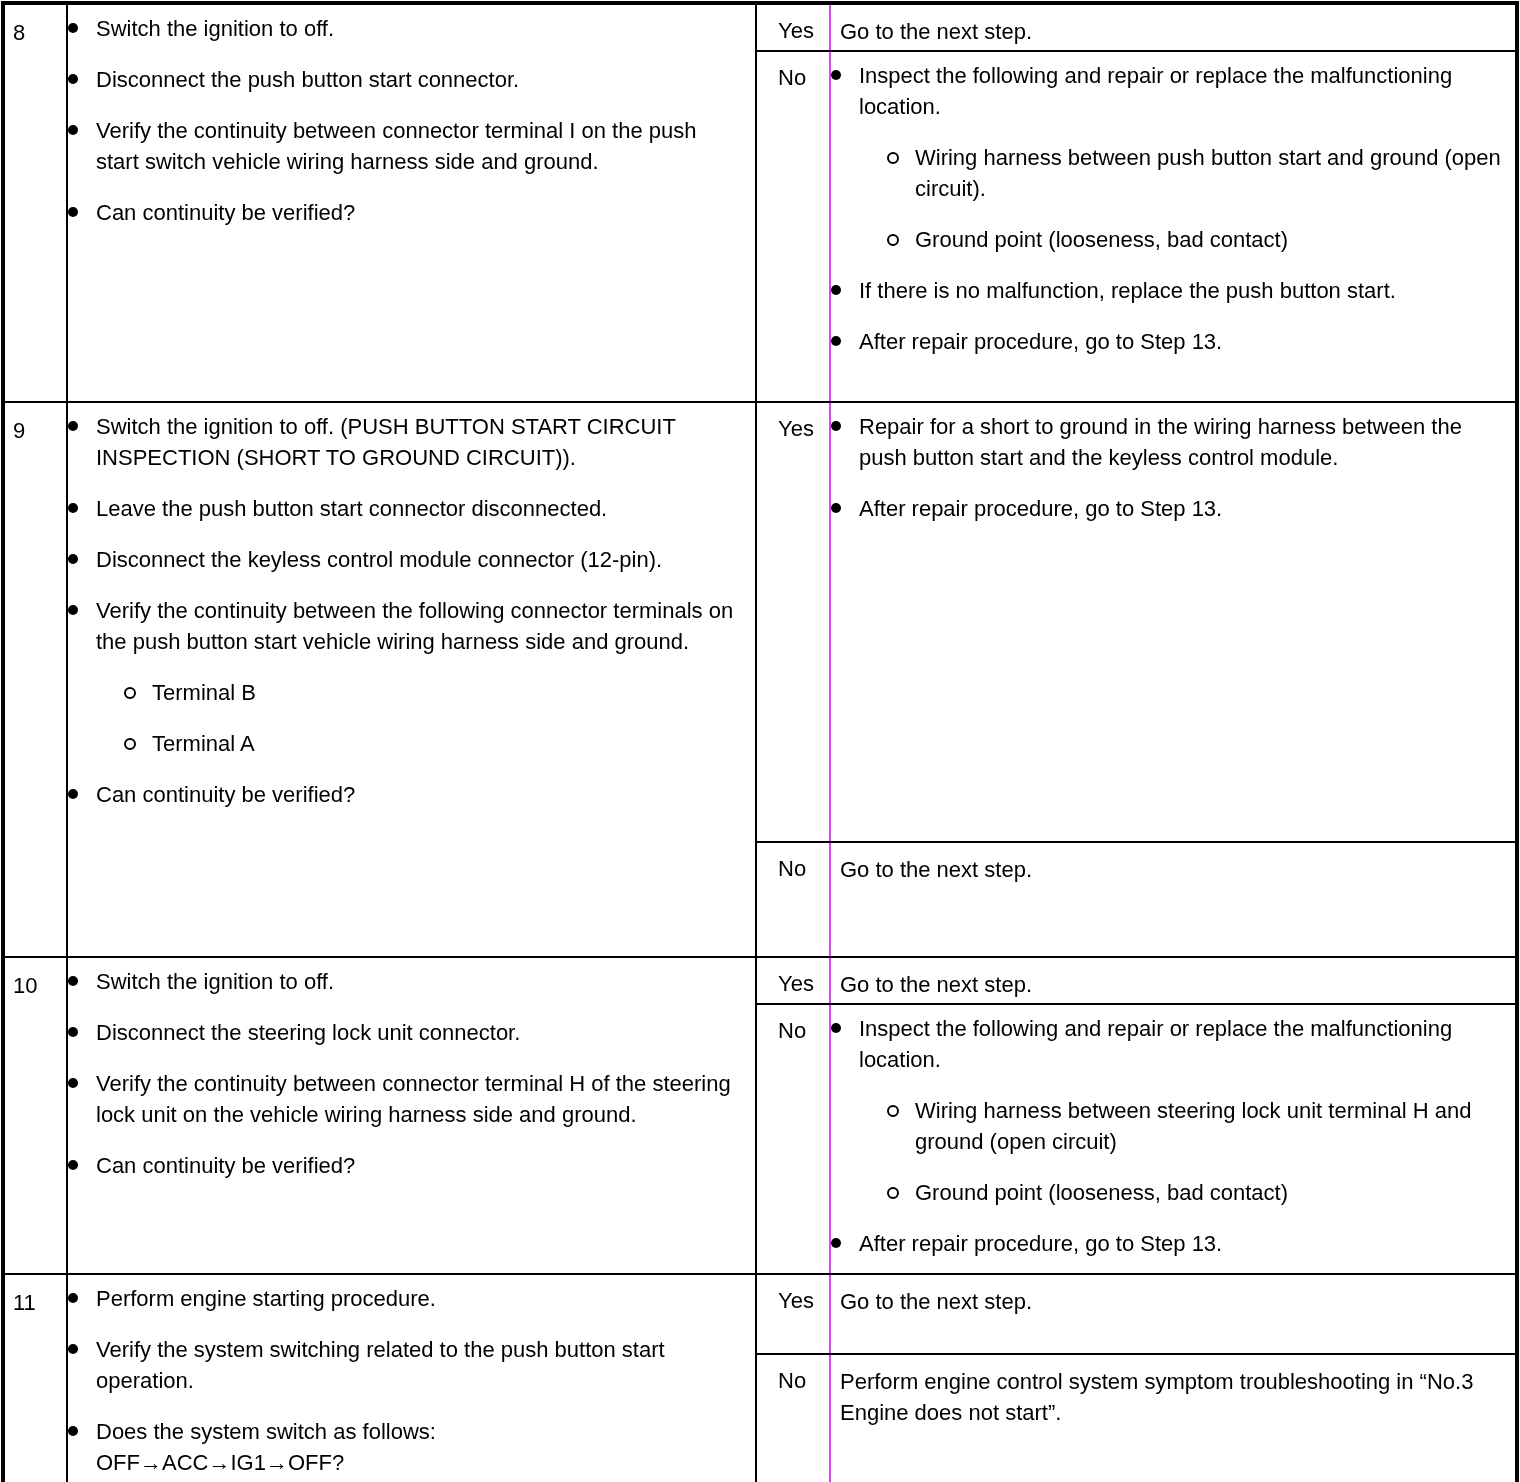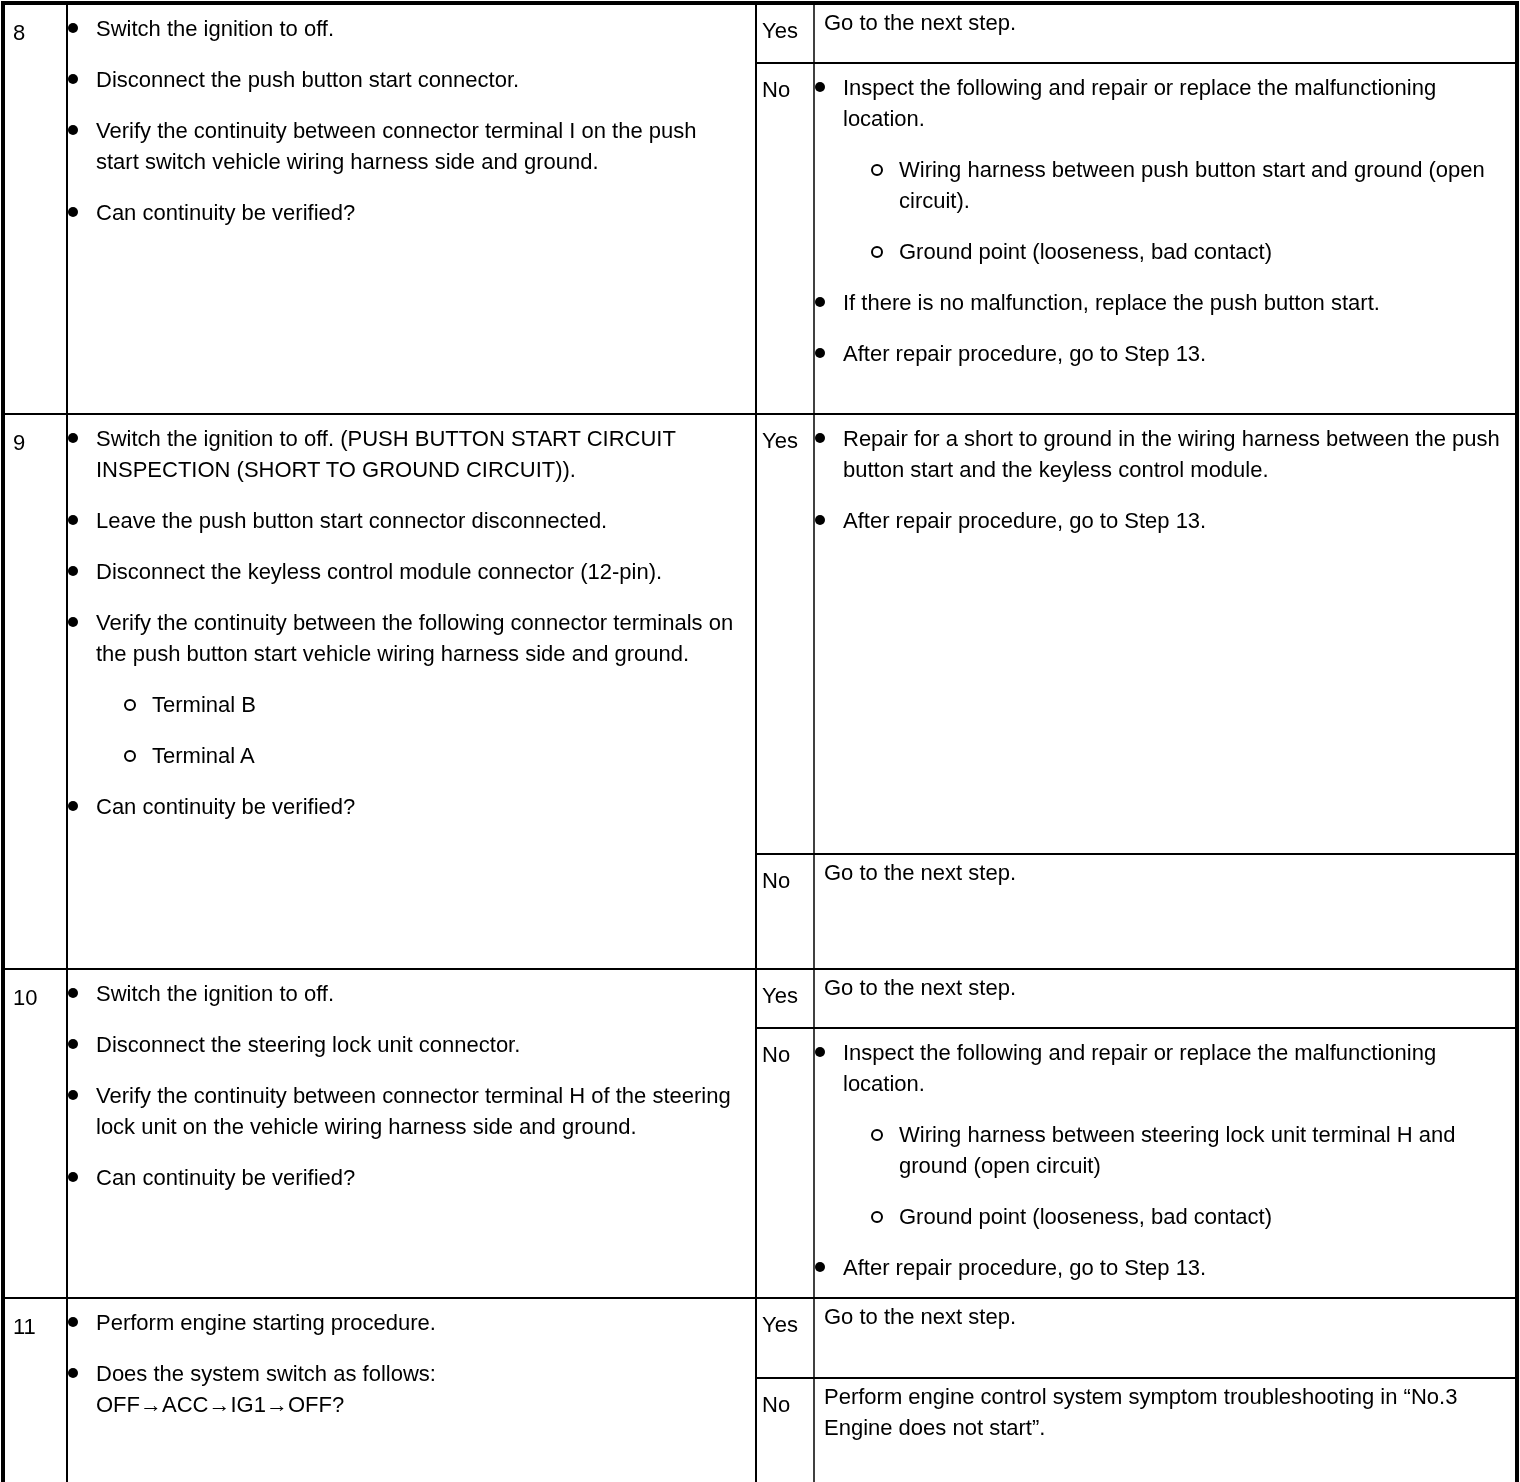--- a/index.html
+++ b/index.html
@@ -9,24 +9,24 @@
   .row { display:flex; border-top:2px solid #000; }
   .row:first-child { border-top:none; }
   .step-cell { width:63px; flex:0 0 63px; border-right:2px solid #000;
     box-sizing:border-box; padding:12px 2px 0 8px; line-height:31px; }
   .actions-cell { width:689px; flex:0 0 689px; border-right:2px solid #000;
     box-sizing:border-box; }
   .outcomes { flex:1; display:flex; flex-direction:column; }
   .outcome { display:flex; border-top:2px solid #000; }
   .outcome:first-child { border-top:none; }
   .outcome:last-child { flex:1; }
-  .outcome-label { width:58px; flex:0 0 58px; border-right:2px solid #404040;
-    box-sizing:border-box; padding:10px 2px 16px 5px; line-height:31px; }
+  .outcome-label { width:58px; flex:0 0 58px; border-right:2px solid #d946ef;
+    box-sizing:border-box; padding:10px 2px 4px 5px; line-height:31px;margin-left:16px; }
   .outcome-body { flex:1; }
-  .plain { padding:2px 16px 0 9px; line-height:31px; white-space:pre-line; }
+  .plain { padding:11px 16px 0 9px; line-height:31px; white-space:pre-line; }
   .blist { padding:8px 14px 14px 0; }
   .bitem { display:flex; margin-top:20px; line-height:31px; }
   .bitem:first-child { margin-top:0; }
   .bitem.l1 { }
   .bitem.l2 { padding-left:56px; }
   .bullet { width:28px; flex:0 0 28px; padding-top:10px; }
   .dot { display:block; width:10px; height:10px; border-radius:50%; background:#000; }
   .ring { display:block; width:8px; height:8px; border:2px solid #000; border-radius:50%; background:#fff; }
   .itext { flex:1; white-space:pre-line; }
   
@@ -281,20 +281,26 @@
           <div class="bitem l1">
             <span class="bullet">
                 <i class="dot"></i>
               </span>
             <span class="itext">Perform engine starting procedure.</span>
           </div>
           <div class="bitem l1">
             <span class="bullet">
                 <i class="dot"></i>
               </span>
+            <span class="itext">Verify the system switching related to the push button start operation.</span>
+          </div>
+          <div class="bitem l1">
+            <span class="bullet">
+                <i class="dot"></i>
+              </span>
             <span class="itext">Does the system switch as follows:
 OFF→ACC→IG1→OFF?</span>
           </div>
         </div>
       </div>
       <div class="outcomes">
         <div class="outcome o-yes">
           <div class="outcome-label">Yes</div>
           <div class="outcome-body">
             <div class="plain">Go to the next step.</div>

